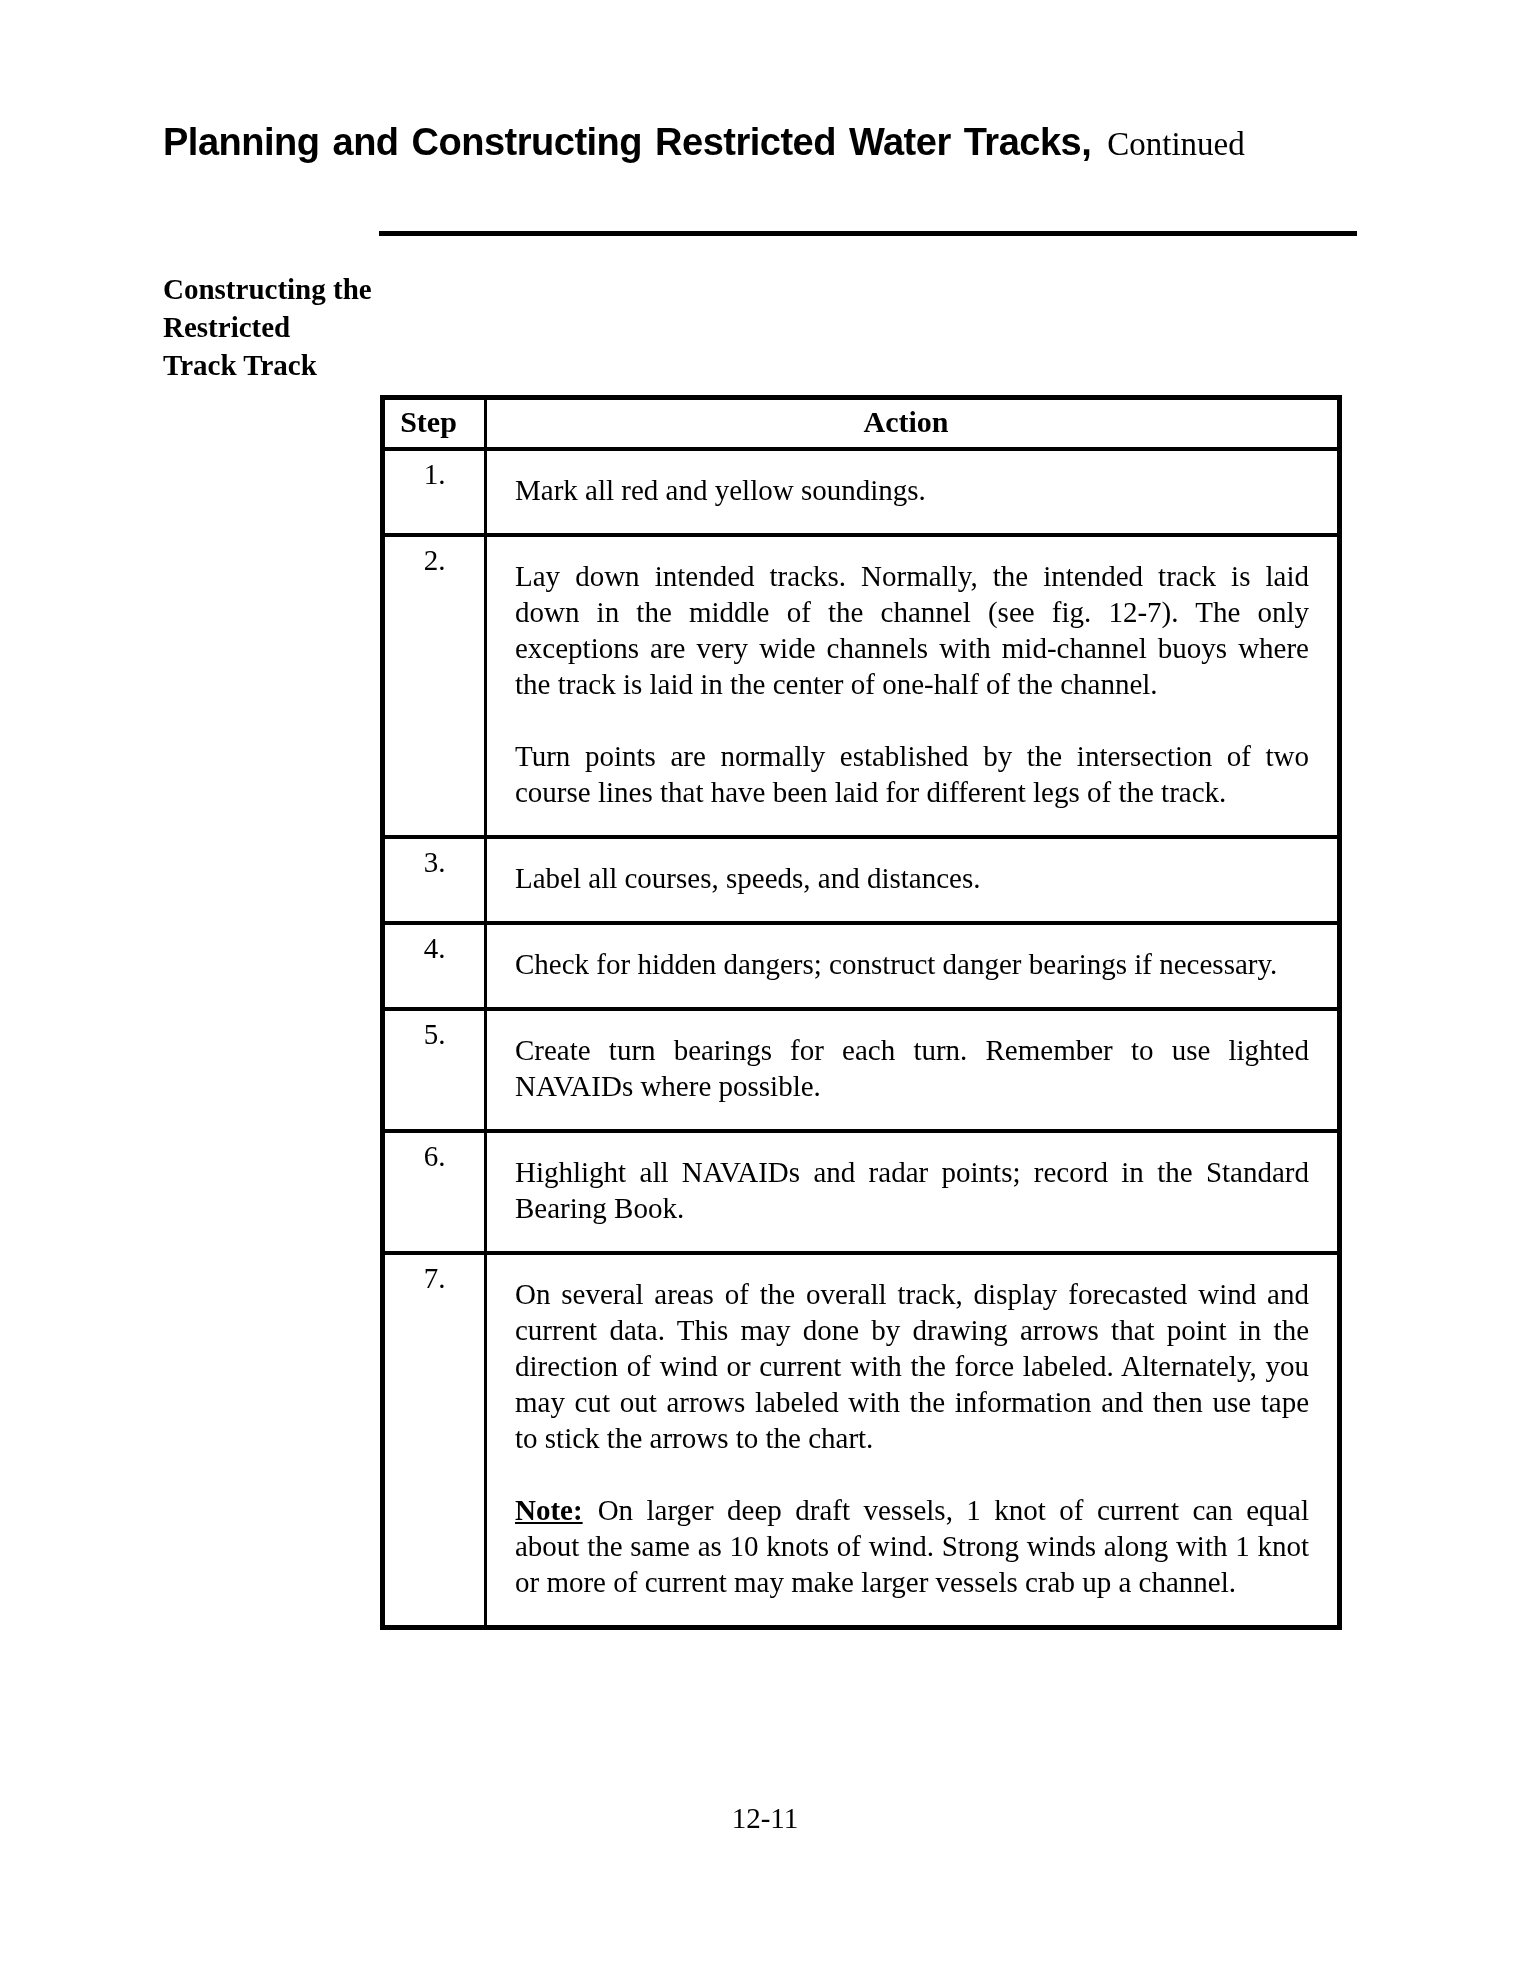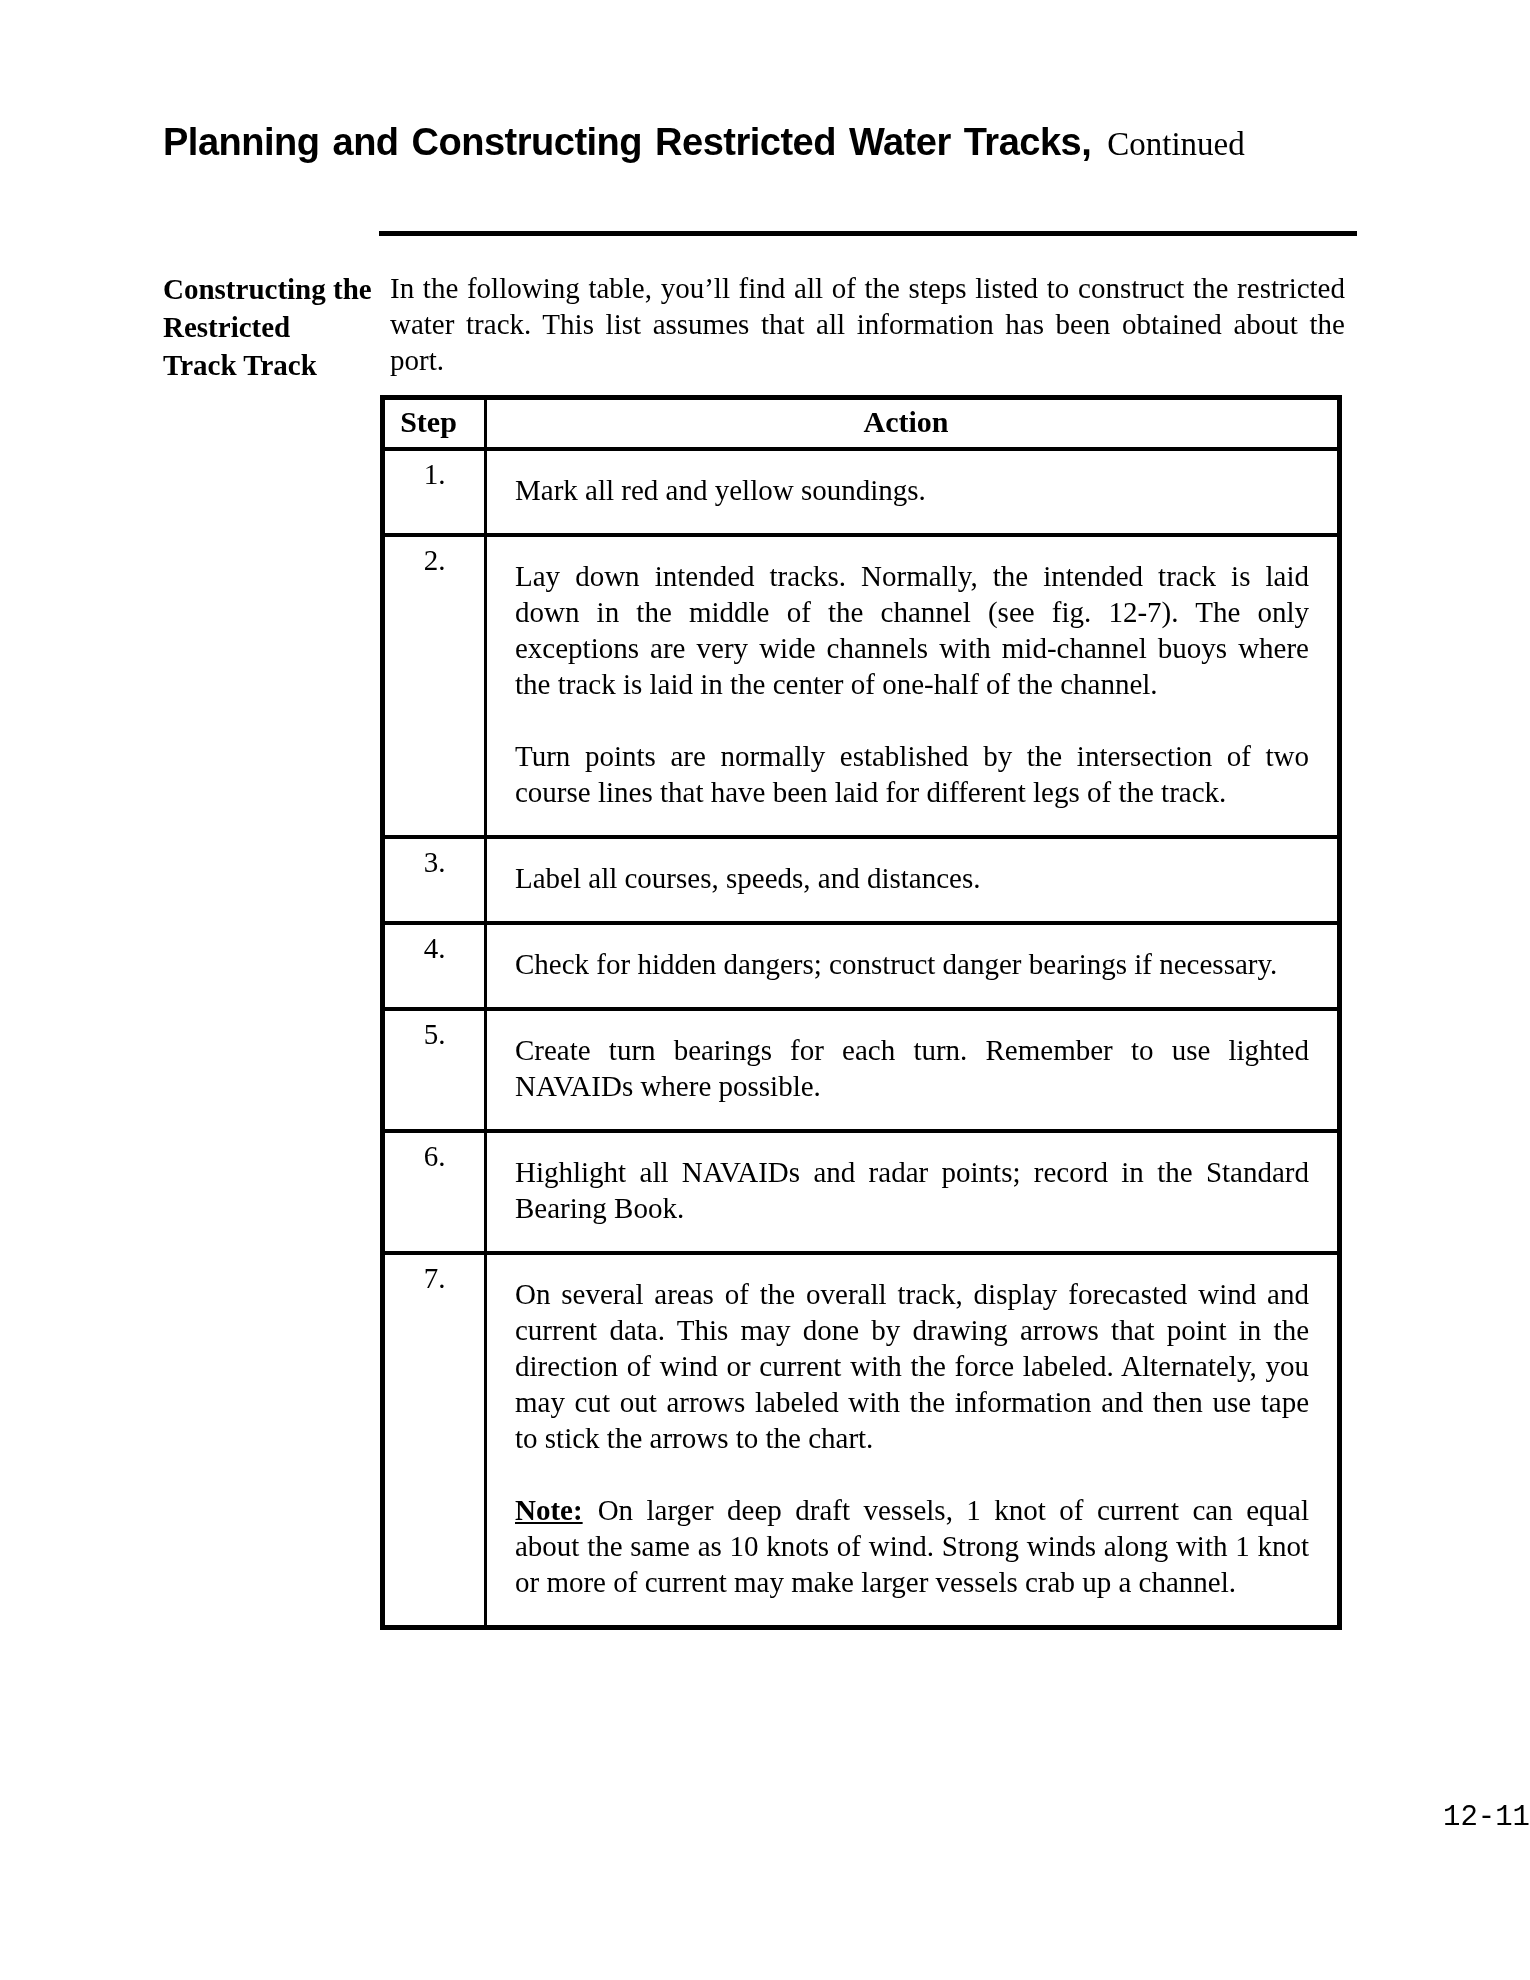--- a/index.html
+++ b/index.html
@@ -108,43 +108,41 @@
     text-decoration: underline;
     margin-right: 15px;
   }
 
   
   .page-number {
     position: absolute;
     left: 0;
     top: 1800px;
     width: 100%;
-    text-align: right;
+    text-align: center;
     font-size: 29px;
-    font-family: Liberation Mono, monospace;
   }
 </style>
 </head>
 <body>
 
 <div class="page">
 
   <div class="title-row">
     <span class="title-main">Planning and Constructing Restricted Water Tracks,</span><span class="title-continued">Continued</span>
   </div>
 
   <div class="section-divider"></div>
 
   <div class="content-row">
     <div class="side-heading">
       <div>Constructing the</div>
       <div>Restricted</div>
       <div>Track Track</div>
     </div>
-    <div class="intro-paragraph">In the following table, you’ll find all of the steps listed to construct the restricted water track. This list assumes that all information has been obtained about the port.</div>
   </div>
 
   <div class="table-wrap">
     <table class="steps-table">
       <colgroup>
         <col class="step-col">
         <col class="action-col">
       </colgroup>
       <thead>
         <tr>

